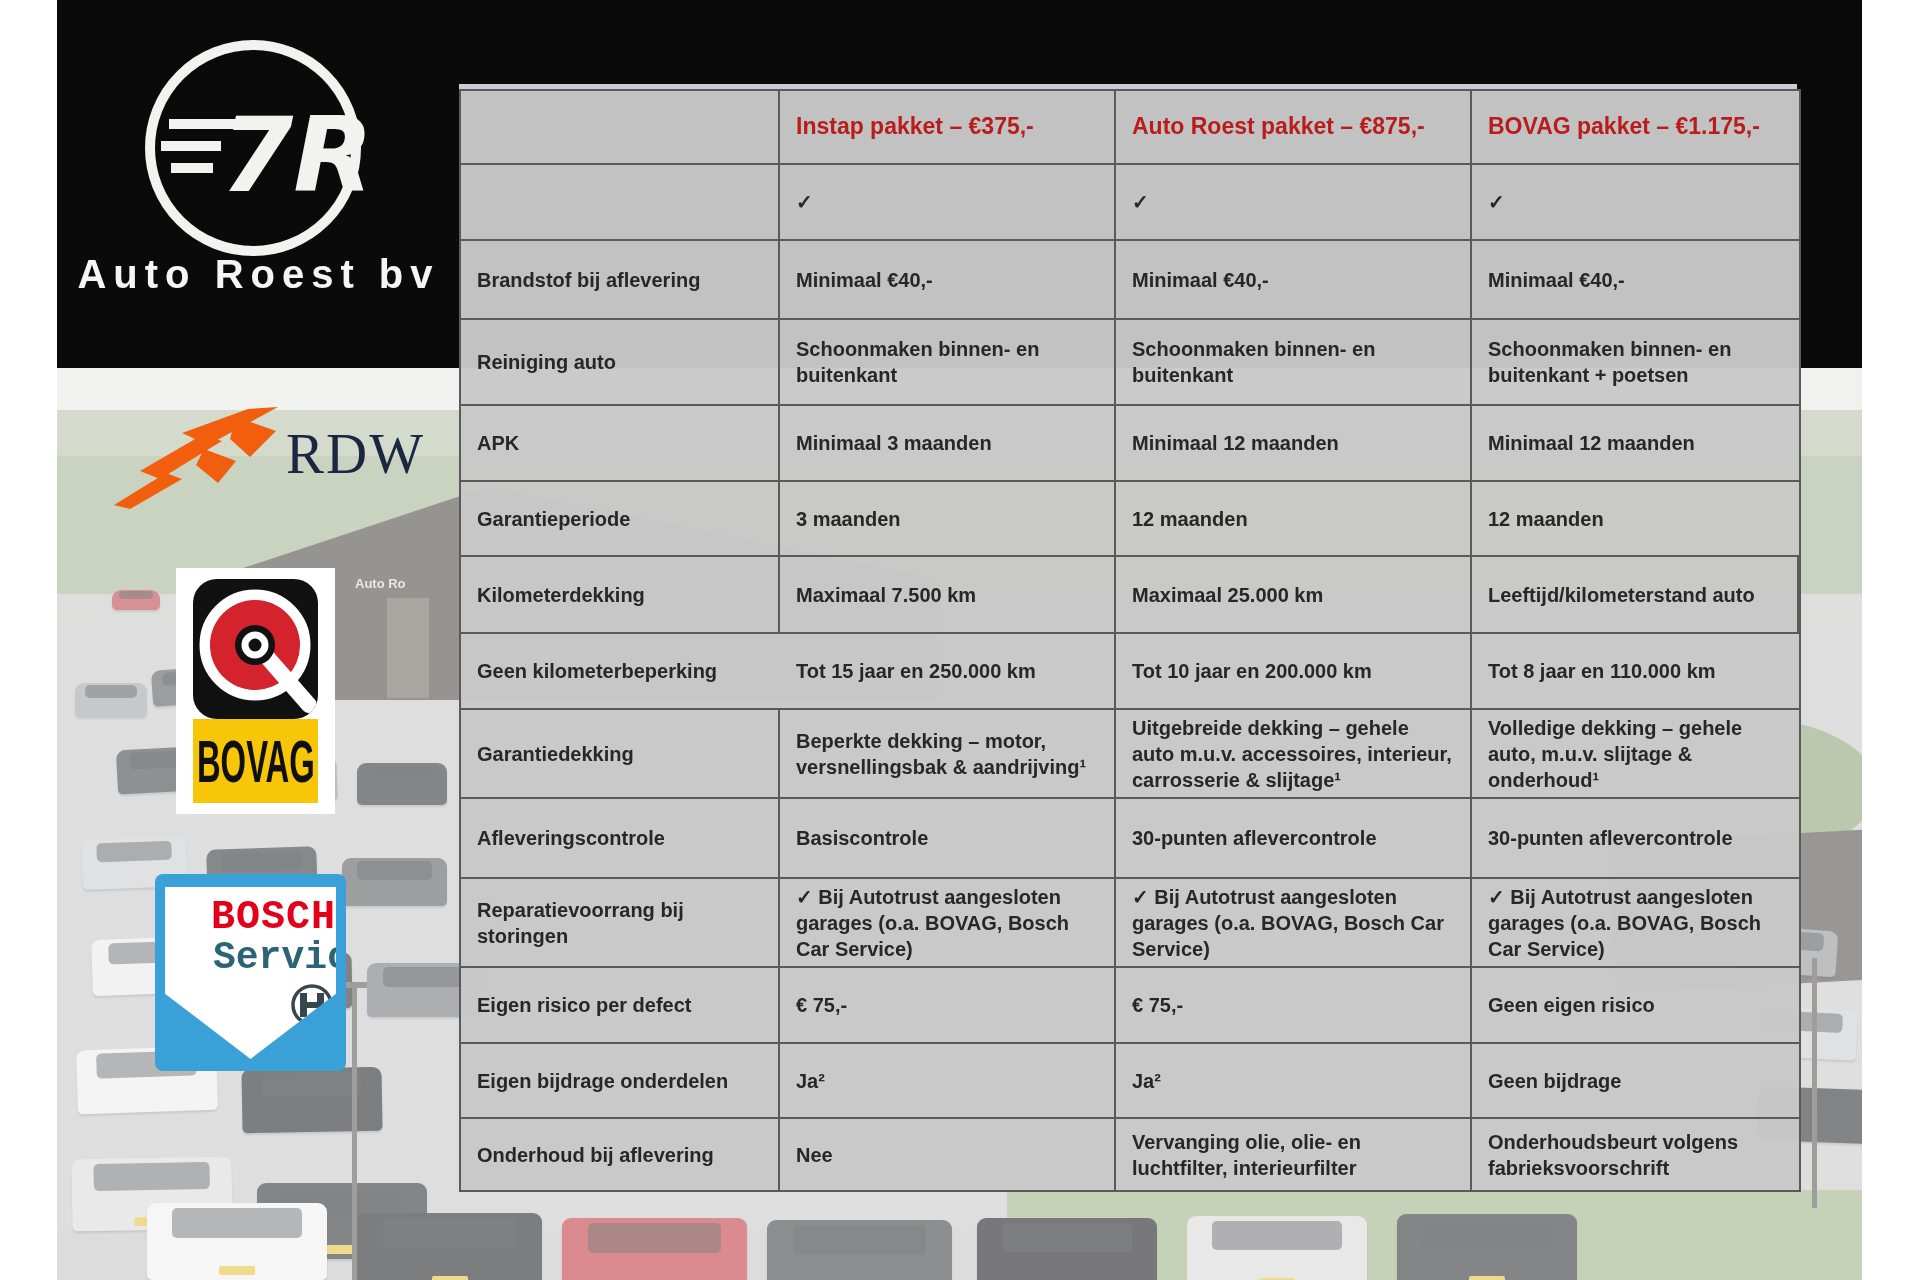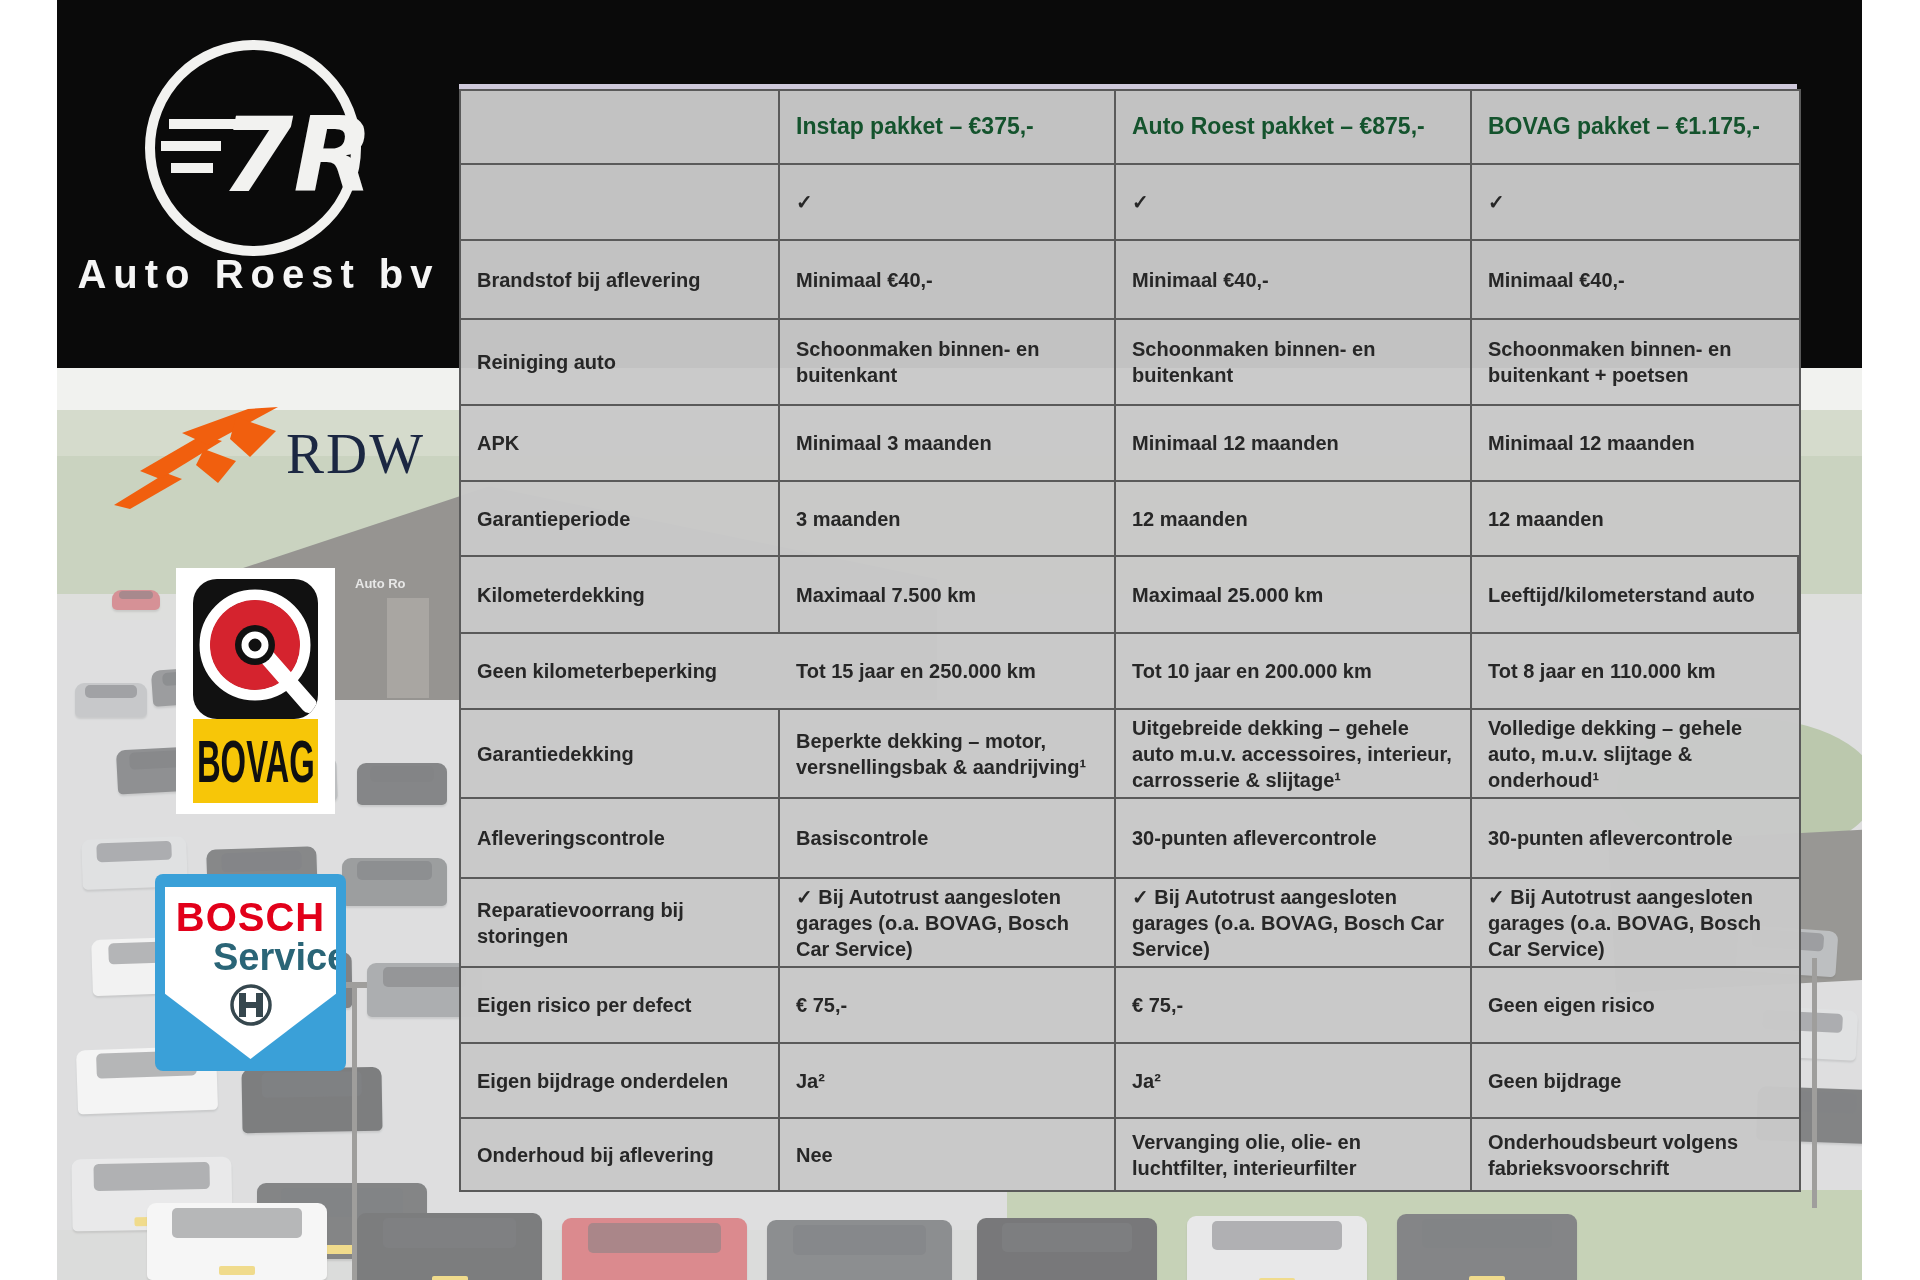--- a/index.html
+++ b/index.html
@@ -43,36 +43,36 @@
   
   #bovag{position:absolute;left:176px;top:568px;width:159px;height:246px;background:#fff;}
   #bovag .bk{position:absolute;left:17px;top:11px;width:125px;height:140px;background:#111;border-radius:24px;overflow:hidden;}
   #bovag .yellow{position:absolute;left:17px;top:151px;width:125px;height:84px;background:#f7c608;
                  display:flex;align-items:center;justify-content:center;}
   #bovag .yellow span{font-weight:bold;font-size:40px;color:#101010;transform:scale(.82,1.5);letter-spacing:0px;}
 
   
   #bosch{position:absolute;left:155px;top:874px;width:191px;height:197px;background:#3aa0d8;border-radius:8px;}
   #bosch .shield{position:absolute;left:10px;top:13px;width:171px;height:172px;background:#fff;
-                 clip-path:polygon(0 0,100% 0,100% 62%,50% 100%,0 62%);text-align:center;}
+                 clip-path:polygon(0 0,100% 0,100% 62%,50% 100%,0 62%);text-align:right;font-family:Liberation Mono, monospace;}
   #bosch .bosch-t{margin-top:8px;font-weight:bold;font-size:40px;color:#e2001a;letter-spacing:1px;}
   #bosch .service-t{margin-top:-4px;font-weight:bold;font-size:38px;color:#2a6577;padding-left:48px;}
 
   
   #pkg-table{position:absolute;left:459px;top:89px;width:1338px;
              display:grid;grid-template-columns:319px 336px 356px 327px;
              grid-template-rows:74px 76px 79px 86px 76px 75px 77px 76px 89px 80px 89px 76px 75px 71px;
              border:2px solid #5a5a5a;background:rgba(200,200,200,.97);}
   #table-topstrip{position:absolute;left:459px;top:84px;width:1338px;height:5px;background:#cfc9db;}
   .cell{box-sizing:border-box;border-right:2px solid #5a5a5a;border-bottom:2px solid #5a5a5a;
         display:flex;align-items:center;padding:6px 16px;color:#272727;font-weight:bold;
         font-size:20px;line-height:1.3;}
   .cell.lastcol{border-right:none;}
   .cell.lastrow{border-bottom:none;}
-  .cell.hdr{font-size:23px;color:#14532d;}
+  .cell.hdr{font-size:23px;color:#b91c1c;}
 </style>
 </head>
 <body>
 
 <div id="photo">
   <div class="band sky"></div>
   <div class="band trees"></div>
   <div class="band field"></div>
   <div class="band fenceroad"></div>
   <div class="band asphalt"></div>

